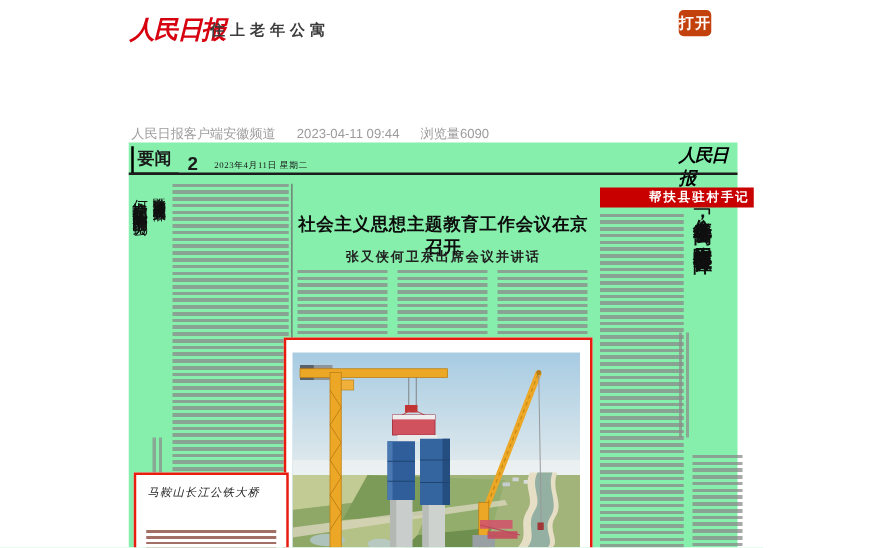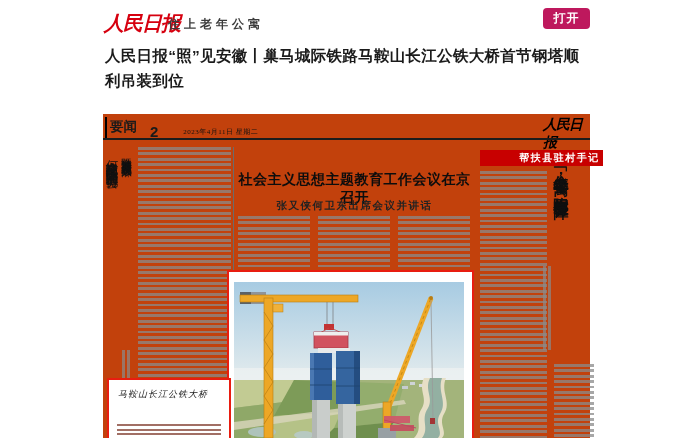--- a/index.html
+++ b/index.html
@@ -4,36 +4,36 @@
 <style>
   html,body{margin:0;padding:0;background:#fff;}
   .screen{position:relative;width:700px;height:438px;overflow:hidden;background:#ffffff;
           font-family:"Liberation Sans","DejaVu Sans",sans-serif;}
   .abs{position:absolute;}
 
   
   .app-logo{left:104px;top:10px;font-family:"Liberation Serif","DejaVu Serif",serif;
             font-style:italic;font-weight:700;font-size:20px;color:#d6000f;letter-spacing:-1px;}
   .app-slogan{left:168px;top:16px;font-size:12px;color:#3d3d3d;letter-spacing:4px;font-weight:600;}
-  .open-btn{left:543px;top:8px;width:47px;height:21px;background:#be185d;border-radius:4px;
+  .open-btn{left:543px;top:8px;width:26px;height:21px;background:#c2410c;border-radius:4px;
             color:#fff;font-size:12px;font-weight:700;display:flex;align-items:center;
             justify-content:center;letter-spacing:1px;cursor:pointer;border:none;}
   .art-title{left:105px;top:44px;width:482px;font-size:15.5px;font-weight:700;color:#1b1b1b;
              line-height:1.6;letter-spacing:0.3px;}
   .art-meta{left:105px;top:100px;font-size:10.5px;color:#9c9c9c;}
   .art-meta span{margin-right:14px;}
 
   
-  .paper{left:103px;top:114px;width:487px;height:324px;background:#c2410c;
+  .paper{left:103px;top:114px;width:487px;height:324px;background:#86efac;
          font-family:"Liberation Serif","DejaVu Serif",serif;color:#1a1a1a;}
   .p-head-left{left:2px;top:3px;display:flex;align-items:flex-end;}
   .p-section{font-size:13.5px;font-weight:700;border-left:2px solid #000;border-bottom:2px solid #000;
              padding:1px 6px 2px 3px;}
   .p-pageno{font-size:15px;font-weight:700;margin-left:7px;font-family:"Liberation Sans",sans-serif;}
-  .p-date{font-size:7px;margin-left:25px;color:#111;padding-bottom:3px;letter-spacing:0.5px;}
+  .p-date{font-size:7px;margin-left:13px;color:#111;padding-bottom:3px;letter-spacing:0.5px;}
   .p-masthead{left:440px;top:2px;font-family:"Liberation Serif",serif;font-style:italic;
               font-weight:700;font-size:14px;color:#000;letter-spacing:-1px;}
   .p-rule{left:0;top:24px;width:487px;height:2px;background:#1c1c1c;}
 
   
   .vtext{writing-mode:vertical-rl;text-orientation:mixed;}
   .l-vtitle-a{left:0;top:36px;height:226px;font-size:12.5px;letter-spacing:1px;color:#111;}
   .l-vtitle-b{left:16px;top:36px;height:196px;font-size:10.5px;letter-spacing:0.5px;color:#111;}
   .r-vheadline{left:448px;top:48px;height:210px;font-size:15px;font-weight:600;color:#0f0f0f;
                letter-spacing:1px;}
@@ -73,21 +73,25 @@
 </style>
 </head>
 <body>
 
 <div class="screen">
 
   <div class="abs app-logo">人民日报</div>
   <div class="abs app-slogan">住上老年公寓</div>
   <div class="abs open-btn">打开</div>
 
-  <div class="abs art-title">人民日报“照”见安徽丨巢马城际铁路马鞍山长江公铁大桥首节钢塔顺利吊装到位</div>
+  <div class="abs art-meta">
+    <span>人民日报客户端安徽频道</span>
+    <span>2023-04-11 09:44</span>
+    <span>浏览量6090</span>
+  </div>
 
   <div class="abs paper">
 
     <div class="abs p-head-left">
       <span class="p-section">要闻</span>
       <span class="p-pageno">2</span>
       <span class="p-date">2023年4月11日  星期二</span>
     </div>
     <div class="abs p-masthead">人民日报</div>
     <div class="abs p-rule"></div>

